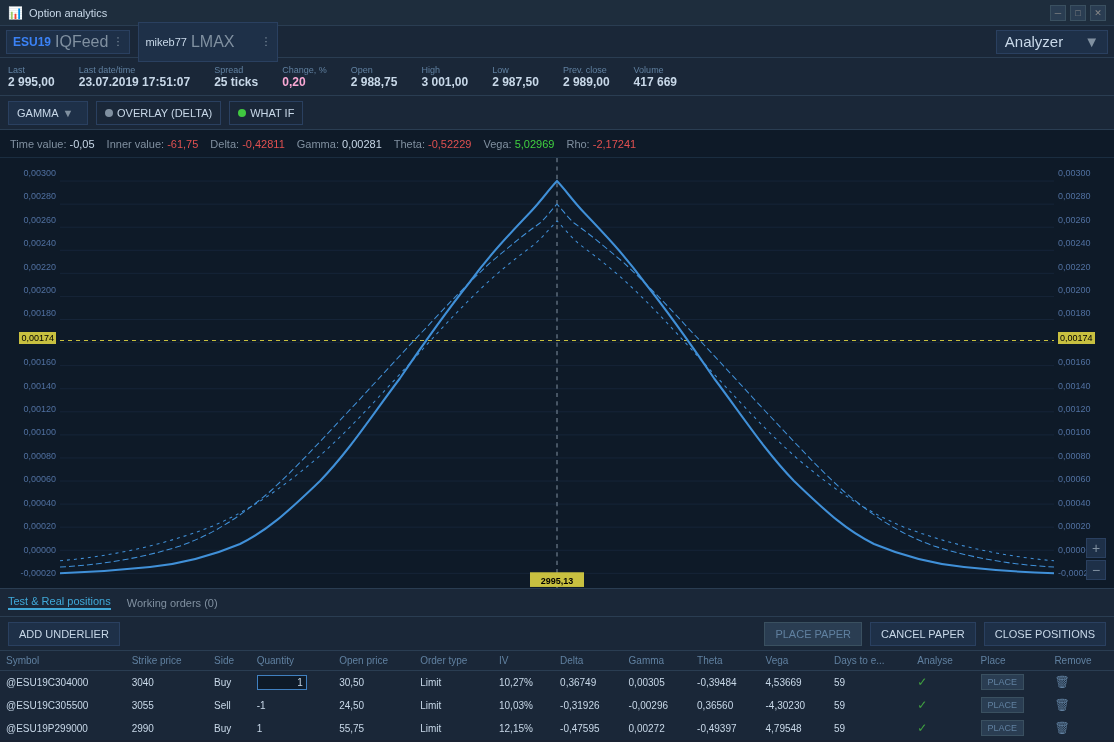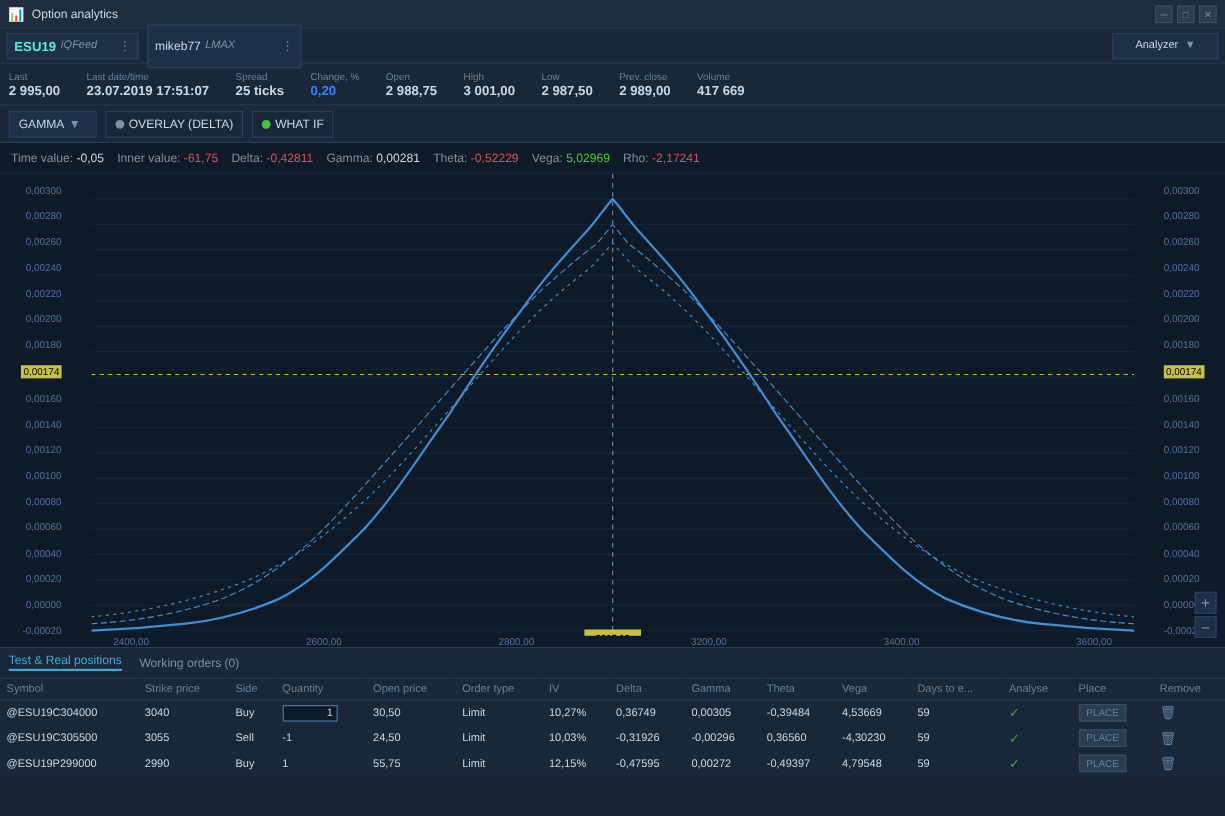--- a/index.html
+++ b/index.html
@@ -9,54 +9,54 @@
     .title-bar { background: #1e2d3d; display: flex; align-items: center; justify-content: space-between; padding: 4px 8px; border-bottom: 1px solid #2a3d52; height: 26px; }
     .title-bar-left { display: flex; align-items: center; gap: 6px; }
     .title-icon { color: #4a9fd4; font-size: 12px; }
     .title-text { color: #c8d8e8; font-size: 11px; }
     .title-controls { display: flex; gap: 4px; }
     .title-btn { width: 16px; height: 16px; background: #2a3d52; border: 1px solid #3a5060; color: #888; font-size: 9px; cursor: pointer; display: flex; align-items: center; justify-content: center; }
     
     
     .instrument-bar { background: #1a2738; display: flex; align-items: center; padding: 2px 6px; height: 32px; border-bottom: 1px solid #2a3d52; gap: 8px; }
     .instrument-select { background: #1e3048; border: 1px solid #2a4060; color: #c8d8e8; padding: 2px 6px; font-size: 11px; display: flex; align-items: center; gap: 4px; min-width: 120px; height: 24px; }
-    .inst-name { color: #5eead4; font-weight: bold; font-size: 12px; }
-    .inst-source { color: #8090a0; font-size: 10px; font-style: italic; }
+    .inst-name { color: #3b82f6; font-weight: bold; font-size: 12px; }
+    .inst-source { color: #8090a0; font-size: 16px; }
     .inst-menu { color: #8090a0; margin-left: auto; cursor: pointer; }
     .account-select { background: #1e3048; border: 1px solid #2a4060; color: #c8d8e8; padding: 2px 6px; font-size: 11px; display: flex; align-items: center; gap: 4px; min-width: 140px; height: 40px; }
-    .analyzer-select { margin-left: auto; background: #1e3048; border: 1px solid #2a4060; color: #c8d8e8; padding: 2px 20px; font-size: 10px; display: flex; align-items: center; gap: 6px; height: 24px; cursor: pointer; }
+    .analyzer-select { margin-left: auto; background: #1e3048; border: 1px solid #2a4060; color: #c8d8e8; padding: 2px 8px; font-size: 15px; display: flex; align-items: center; gap: 21px; height: 24px; cursor: pointer; }
     .dropdown-arrow { color: #8090a0; }
     
     
     .stats-bar { background: #1a2738; display: flex; align-items: center; padding: 4px 8px; height: 38px; border-bottom: 1px solid #2a3d52; gap: 24px; }
     .stat-item { display: flex; flex-direction: column; }
     .stat-label { color: #6080a0; font-size: 9px; }
     .stat-value { color: #c8d8e8; font-size: 12px; font-weight: bold; }
-    .stat-value.up { color: #3b82f6; }
+    .stat-value.up { color: #f9a8d4; }
     
     
     .controls-bar { background: #1a2738; display: flex; align-items: center; padding: 4px 8px; height: 34px; border-bottom: 1px solid #2a3d52; gap: 8px; }
     .gamma-select { background: #1e3048; border: 1px solid #2a4060; color: #c8d8e8; padding: 2px 8px; font-size: 11px; display: flex; align-items: center; gap: 4px; height: 24px; cursor: pointer; min-width: 80px; }
     .overlay-btn { display: flex; align-items: center; gap: 4px; padding: 2px 8px; background: transparent; border: 1px solid #2a4060; color: #c8d8e8; font-size: 11px; height: 24px; cursor: pointer; }
     .dot-gray { width: 8px; height: 8px; border-radius: 50%; background: #8090a0; display: inline-block; }
     .dot-green { width: 8px; height: 8px; border-radius: 50%; background: #40c840; display: inline-block; }
     .whatif-btn { display: flex; align-items: center; gap: 4px; padding: 2px 8px; background: transparent; border: 1px solid #2a4060; color: #c8d8e8; font-size: 11px; height: 24px; cursor: pointer; }
     
     
     .greeks-bar { background: #0e1a28; padding: 4px 10px; height: 28px; display: flex; align-items: center; gap: 12px; border-bottom: 1px solid #1a2d40; }
     .greek-item { font-size: 11px; }
     .greek-label { color: #8090a0; }
     .greek-value { }
     .greek-value.neutral { color: #c8d8e8; }
     .greek-value.negative { color: #e05050; }
     .greek-value.red { color: #e05050; }
     .greek-value.green-val { color: #40d040; }
     
     
-    .chart-container { background: #0e1a28; position: relative; height: 430px; display: flex; gap: 23px; }
+    .chart-container { background: #0e1a28; position: relative; height: 430px; display: flex; }
     .chart-y-axis-left { width: 60px; display: flex; flex-direction: column; justify-content: space-between; padding: 10px 4px; align-items: flex-end; }
     .chart-y-axis-right { width: 60px; display: flex; flex-direction: column; justify-content: space-between; padding: 10px 4px; align-items: flex-start; }
     .axis-label { font-size: 9px; color: #5070a0; }
     .chart-main { flex: 1; position: relative; overflow: hidden; }
     .chart-svg { width: 100%; height: 100%; }
     .x-label { font-size: 9px; color: #5070a0; }
     
     
     .bottom-panel { background: #1a2738; border-top: 1px solid #2a3d52; }
     .bottom-tabs { display: flex; align-items: center; padding: 2px 8px; height: 28px; border-bottom: 1px solid #2a3d52; gap: 16px; }
@@ -253,28 +253,20 @@
 
       <path d="M 0,390 C 40,388 80,382 120,370 C 155,358 180,342 210,318 C 240,292 265,265 295,235 C 322,207 345,183 370,158 C 390,137 410,118 430,100 C 450,84 465,72 480,62 C 487,56 491,50 497,44 C 503,50 507,56 514,62 C 529,72 544,84 564,100 C 584,118 604,137 624,158 C 649,183 672,207 699,235 C 729,265 754,292 784,318 C 814,342 839,358 874,370 C 914,382 954,388 994,390" fill="none" stroke="#4090d8" stroke-width="1" stroke-dasharray="6,3"></path>
 
       <path d="M 0,384 C 50,380 100,370 150,352 C 190,336 220,316 255,288 C 285,263 310,237 340,206 C 368,177 390,153 415,130 C 435,111 455,96 475,82 C 484,74 490,67 497,60 C 504,67 510,74 519,82 C 539,96 559,111 579,130 C 604,153 626,177 654,206 C 684,237 709,263 739,288 C 774,316 804,336 844,352 C 894,370 944,380 994,384" fill="none" stroke="#4090d8" stroke-width="1" stroke-dasharray="3,4"></path>
 
       <rect x="470" y="395" width="54" height="14" fill="#c8c040"></rect>
       <text x="497" y="406" text-anchor="middle" font-size="9" fill="#000" font-weight="bold">2995,13</text>
     </svg>
     
     
-    <div style="position:absolute; bottom:0; left:0; right:0; display:flex; justify-content:space-between; padding:0 20px; background:#0e1a28;">
-      <span class="x-label">2400,00</span>
-      <span class="x-label">2600,00</span>
-      <span class="x-label">2800,00</span>
-      <span class="x-label">3200,00</span>
-      <span class="x-label">3400,00</span>
-      <span class="x-label">3600,00</span>
-    </div>
   </div>
 
   <div class="chart-y-axis-right">
     <span class="axis-label">0,00300</span>
     <span class="axis-label">0,00280</span>
     <span class="axis-label">0,00260</span>
     <span class="axis-label">0,00240</span>
     <span class="axis-label">0,00220</span>
     <span class="axis-label">0,00200</span>
     <span class="axis-label">0,00180</span>
@@ -297,20 +289,26 @@
   </div>
 </div>
 
 <div class="bottom-panel">
 
   <div class="bottom-tabs">
     <span class="tab-active">Test &amp; Real positions</span>
     <span class="tab-inactive">Working orders (0)</span>
   </div>
 
+  <div class="bottom-actions">
+    <button class="add-underlier-btn">ADD UNDERLIER</button>
+    <button class="place-paper-btn">PLACE PAPER</button>
+    <button class="cancel-paper-btn">CANCEL PAPER</button>
+    <button class="close-positions-btn">CLOSE POSITIONS</button>
+  </div>
 
   <div style="overflow-x:auto;">
     <table class="positions-table">
       <thead>
         <tr>
           <th>Symbol</th>
           <th>Strike price</th>
           <th>Side</th>
           <th>Quantity</th>
           <th>Open price</th>

